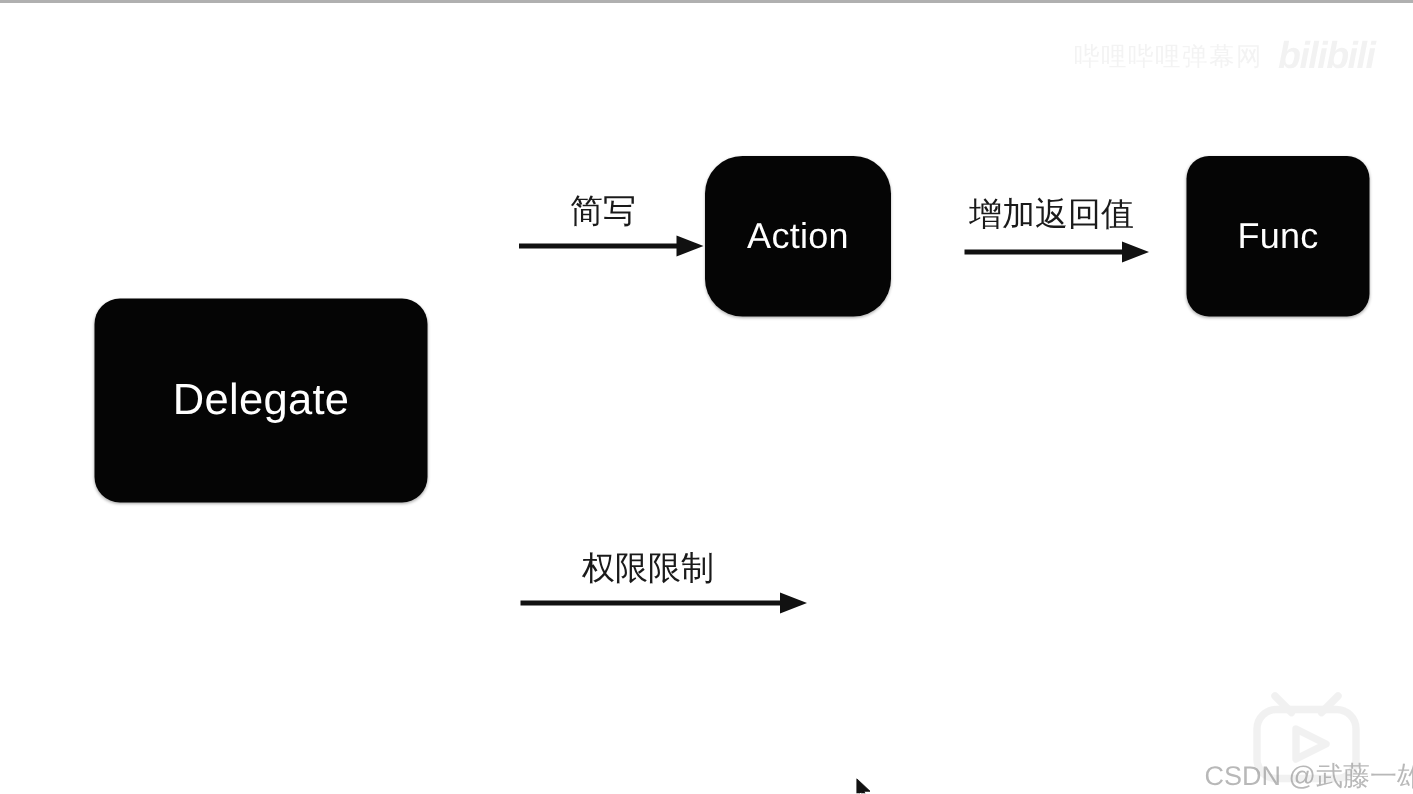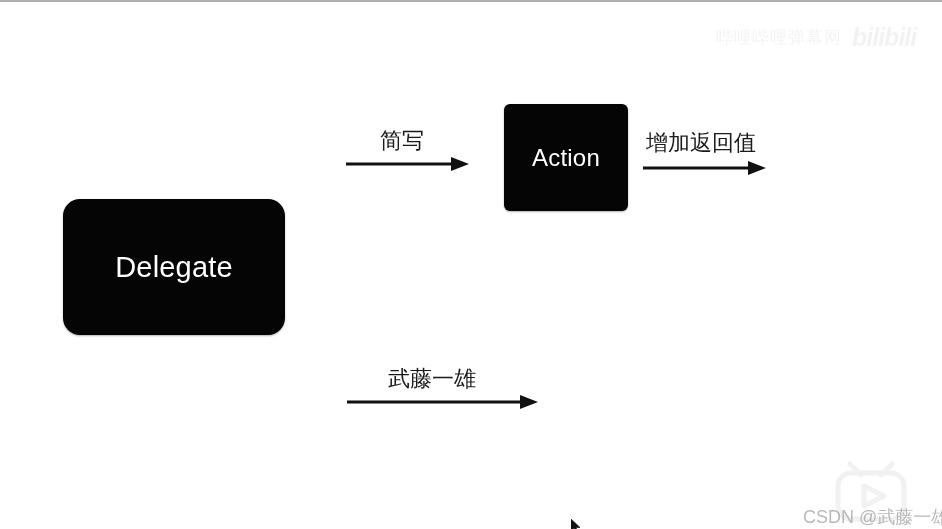--- a/index.html
+++ b/index.html
@@ -34,21 +34,21 @@
     color: #ffffff;
     font-family: "Liberation Sans", "DejaVu Sans", sans-serif;
     font-weight: 500;
     letter-spacing: 0.2px;
     white-space: nowrap;
   }
 
   #node-delegate { left: 63px;  top: 197px; width: 222px; height: 136px; }
   #node-delegate .node-label { font-size: 29px; }
 
-  #node-action   { left: 504px; top: 102px; width: 124px; height: 107px; border-radius: 6px; }
+  #node-action   { left: 470px; top: 102px; width: 124px; height: 107px; border-radius: 25px; }
   #node-action .node-label { font-size: 24px; }
 
   #node-func     { left: 791px; top: 102px; width: 122px; height: 107px; border-radius: 15px; }
   #node-func .node-label { font-size: 24px; }
 
   #node-event    { left: 597px; top: 334px; width: 221px; height: 136px; }
   #node-event .node-label { font-size: 25px; }
 
   
   .arrow {
@@ -140,20 +140,23 @@
 <div id="canvas">
 
   <div class="node" id="node-delegate">
     <span class="node-label">Delegate</span>
   </div>
 
   <div class="node" id="node-action">
     <span class="node-label">Action</span>
   </div>
 
+  <div class="node" id="node-func">
+    <span class="node-label">Func</span>
+  </div>
 
 
   <div class="arrow" id="arrow-1">
     <svg width="124" height="20" viewBox="0 0 124 20">
       <line x1="0" y1="10" x2="110" y2="10" stroke="#111111" stroke-width="3.2"></line>
       <polygon points="105,3 123,10 105,17" fill="#111111"></polygon>
     </svg>
   </div>
 
   <div class="arrow" id="arrow-2">
@@ -165,21 +168,21 @@
 
   <div class="arrow" id="arrow-3">
     <svg width="192" height="20" viewBox="0 0 192 20">
       <line x1="0" y1="10" x2="178" y2="10" stroke="#111111" stroke-width="3.2"></line>
       <polygon points="173,3 191,10 173,17" fill="#111111"></polygon>
     </svg>
   </div>
 
   <div class="arrow-label" id="label-1">简写</div>
   <div class="arrow-label" id="label-2">增加返回值</div>
-  <div class="arrow-label" id="label-3">武藤一雄</div>
+  <div class="arrow-label" id="label-3">权限限制</div>
 
   <div id="wm-top">
     <span id="wm-top-text">哔哩哔哩弹幕网</span>
     <span id="wm-top-brand">bilibili</span>
   </div>
 
   <div id="wm-logo">
     <svg width="76" height="66" viewBox="0 0 76 66">
       <path d="M17 7 L28 18 M59 7 L48 18" stroke="#555555" stroke-width="5" stroke-linecap="round" fill="none"></path>
       <rect x="5" y="16" width="66" height="46" rx="13" ry="13" fill="none" stroke="#555555" stroke-width="5"></rect>

